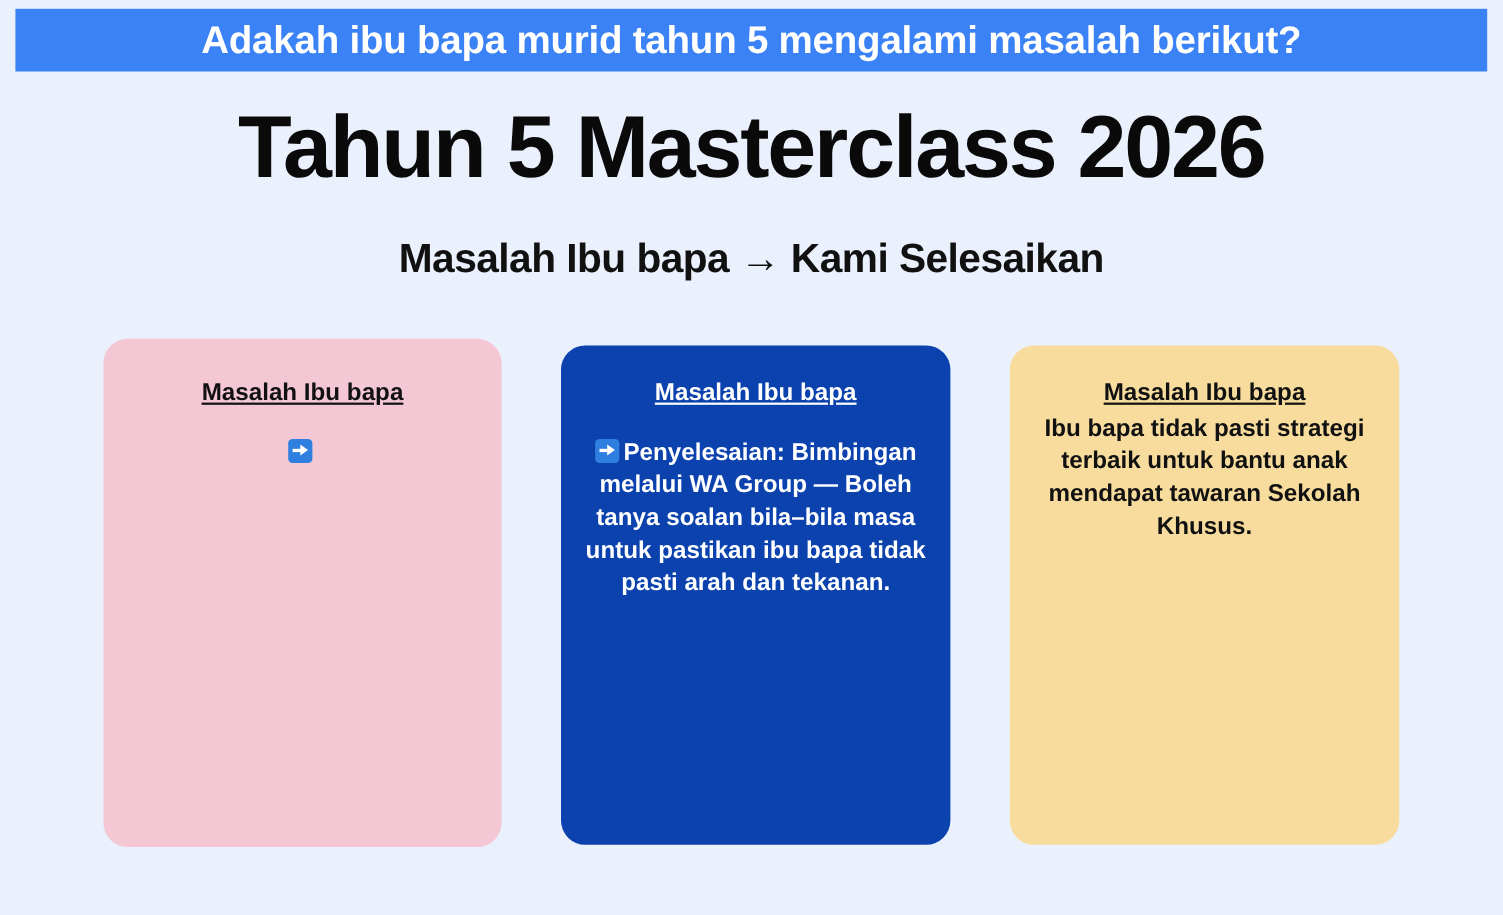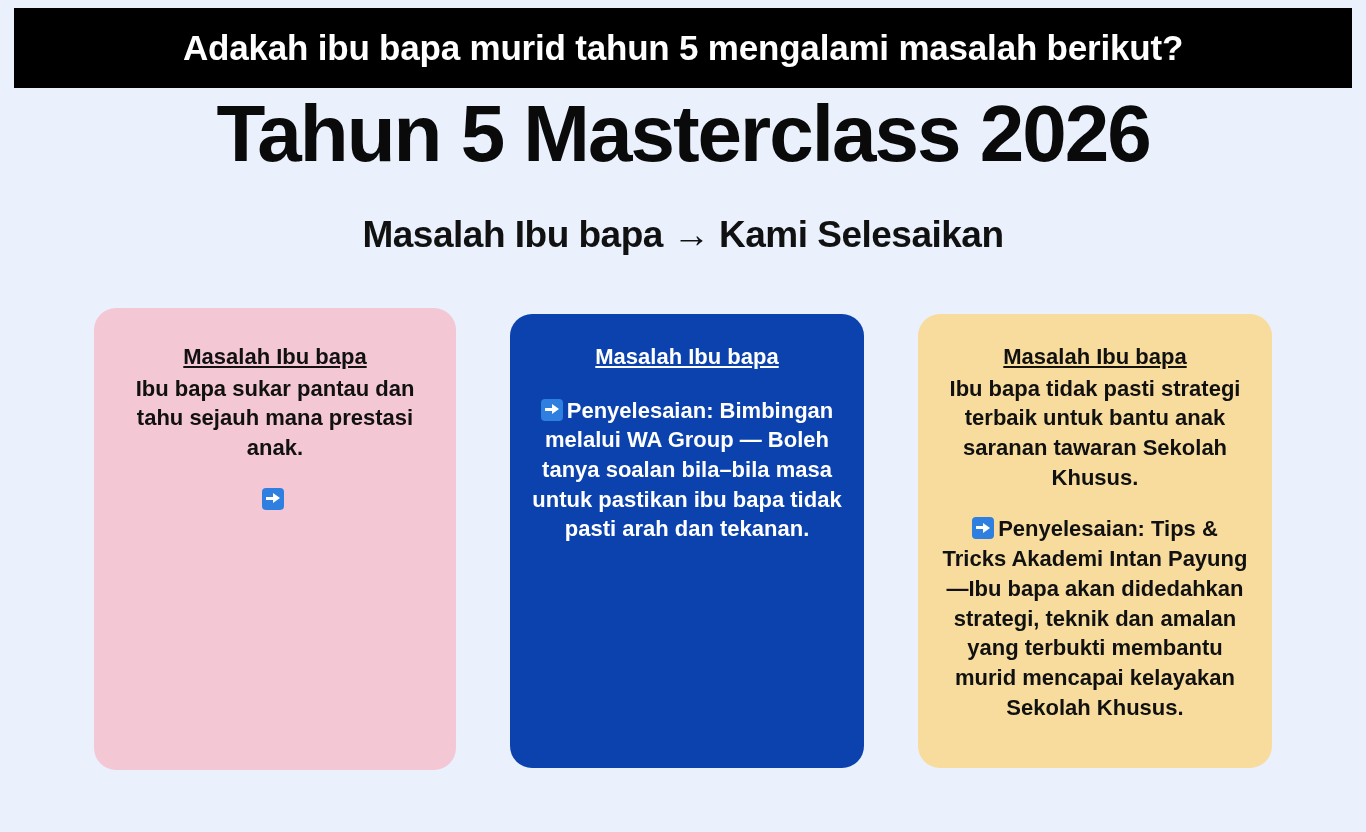--- a/index.html
+++ b/index.html
@@ -17,22 +17,22 @@
     position: relative;
     width: 1366px;
     height: 832px;
     background: #eaf1fd;
   }
   .banner {
     position: absolute;
     top: 8px;
     left: 14px;
     width: 1338px;
-    height: 80px;
-    background: #000000;
+    height: 57px;
+    background: #3b82f6;
     display: flex;
     align-items: center;
     justify-content: center;
   }
   .banner-text {
     color: #ffffff;
     font-size: 35px;
     font-weight: bold;
     letter-spacing: -0.2px;
     text-align: center;
@@ -160,32 +160,30 @@
   </div>
 
   <div class="title">Tahun 5 Masterclass 2026</div>
 
   <div class="subtitle">Masalah Ibu bapa → Kami Selesaikan</div>
 
   <div class="cards">
 
     <div class="card card-1">
       <div class="card-heading">Masalah Ibu bapa</div>
-      <div class="card-problem">Ibu bapa sukar pantau dan tahu sejauh mana prestasi anak.</div>
       <div class="card-gap"></div>
       <div class="card-solution"><span class="arrow-icon"></span></div>
     </div>
 
     <div class="card card-2">
       <div class="card-heading">Masalah Ibu bapa</div>
       <div class="card-gap"></div>
       <div class="card-solution"><span class="arrow-icon"></span><span>Penyelesaian: Bimbingan melalui WA Group — Boleh tanya soalan bila–bila masa untuk pastikan ibu bapa tidak pasti arah dan tekanan.</span></div>
     </div>
 
     <div class="card card-3">
       <div class="card-heading">Masalah Ibu bapa</div>
-      <div class="card-problem">Ibu bapa tidak pasti strategi terbaik untuk bantu anak saranan tawaran Sekolah Khusus.</div>
+      <div class="card-problem">Ibu bapa tidak pasti strategi terbaik untuk bantu anak mendapat tawaran Sekolah Khusus.</div>
       <div class="card-gap"></div>
-      <div class="card-solution"><span class="arrow-icon"></span><span>Penyelesaian: Tips &amp; Tricks Akademi Intan Payung —Ibu bapa akan didedahkan strategi, teknik dan amalan yang terbukti membantu murid mencapai kelayakan Sekolah Khusus.</span></div>
     </div>
 
   </div>
 </div>
 
 </body></html>

